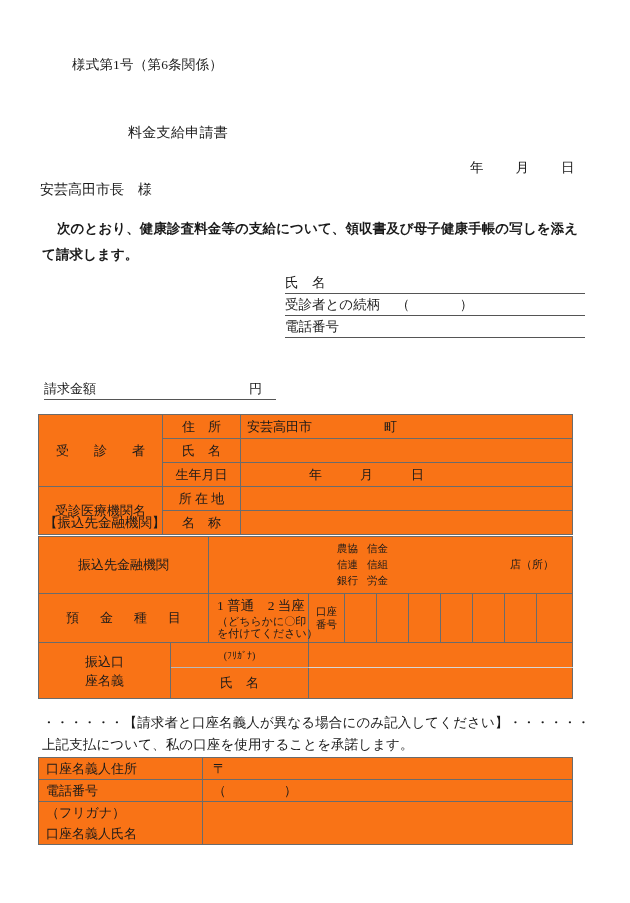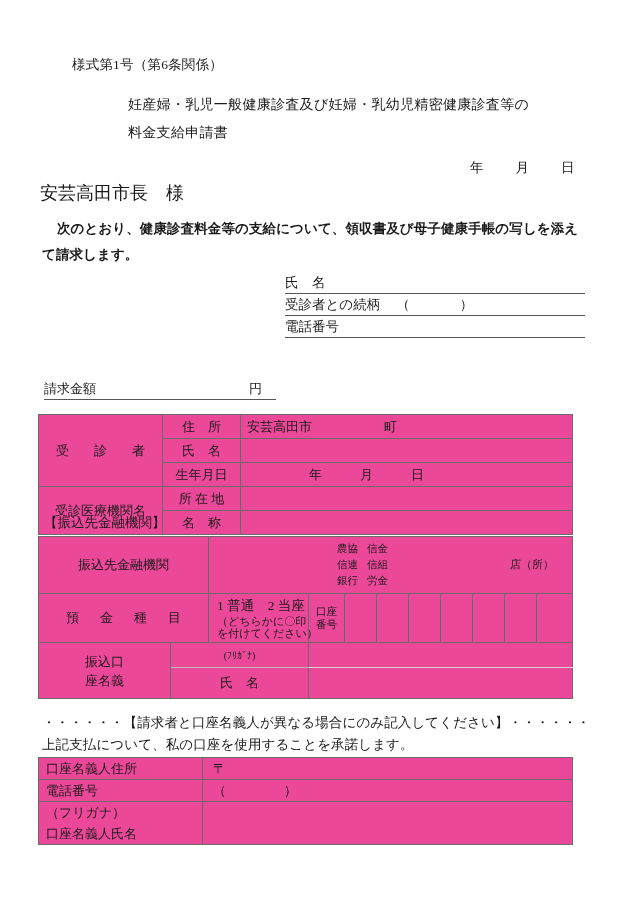--- a/index.html
+++ b/index.html
@@ -46,21 +46,21 @@
   }
   #date-line {
     left: 470px; top: 159px;
     font-size: 13.5px;
     white-space: nowrap;
   }
   #date-line span { display: inline-block; }
   .dsp { display: inline-block; width: 32px; }
   #addressee {
     left: 40px; top: 181px;
-    font-size: 18px;
+    font-size: 14px;
     white-space: nowrap;
     font-family: Liberation Serif, serif;
   }
 
   
   #intro-paragraph {
     left: 42px; top: 216px;
     width: 546px;
     font-size: 13.5px;
     line-height: 26px;
@@ -102,21 +102,21 @@
   
   table {
     border-collapse: collapse;
     table-layout: fixed;
     font-size: 13px;
   }
   table td {
     border: 1px solid #6b6b6b;
     padding: 0;
     vertical-align: middle;
-    background: #ec4899;
+    background: #f97316;
     margin-top: 29px;
   }
   .c { text-align: center; }
   .l { text-align: left; padding-left: 6px !important; }
 
   
   #patient-table {
     left: 38px; top: 414px;
     width: 534px;
   }
@@ -192,21 +192,20 @@
   .post { padding-left: 10px !important; }
   .paren-tel { padding-left: 10px !important; white-space: nowrap; }
   .gap-tel { display: inline-block; width: 58px; }
 </style>
 </head>
 <body>
 
 <div class="page">
 
   <div class="abs" id="form-number">様式第1号（第6条関係）</div>
-  <div class="abs" id="doc-title-1">妊産婦・乳児一般健康診査及び妊婦・乳幼児精密健康診査等の</div>
   <div class="abs" id="doc-title-2">料金支給申請書</div>
 
   <div class="abs" id="date-line">
     <span>年</span><span class="dsp"></span><span>月</span><span class="dsp"></span><span>日</span>
   </div>
 
   <div class="abs" id="addressee">安芸高田市長　様</div>
 
   <div class="abs" id="intro-paragraph">次のとおり、健康診査料金等の支給について、領収書及び母子健康手帳の写しを添えて請求します。</div>
 

